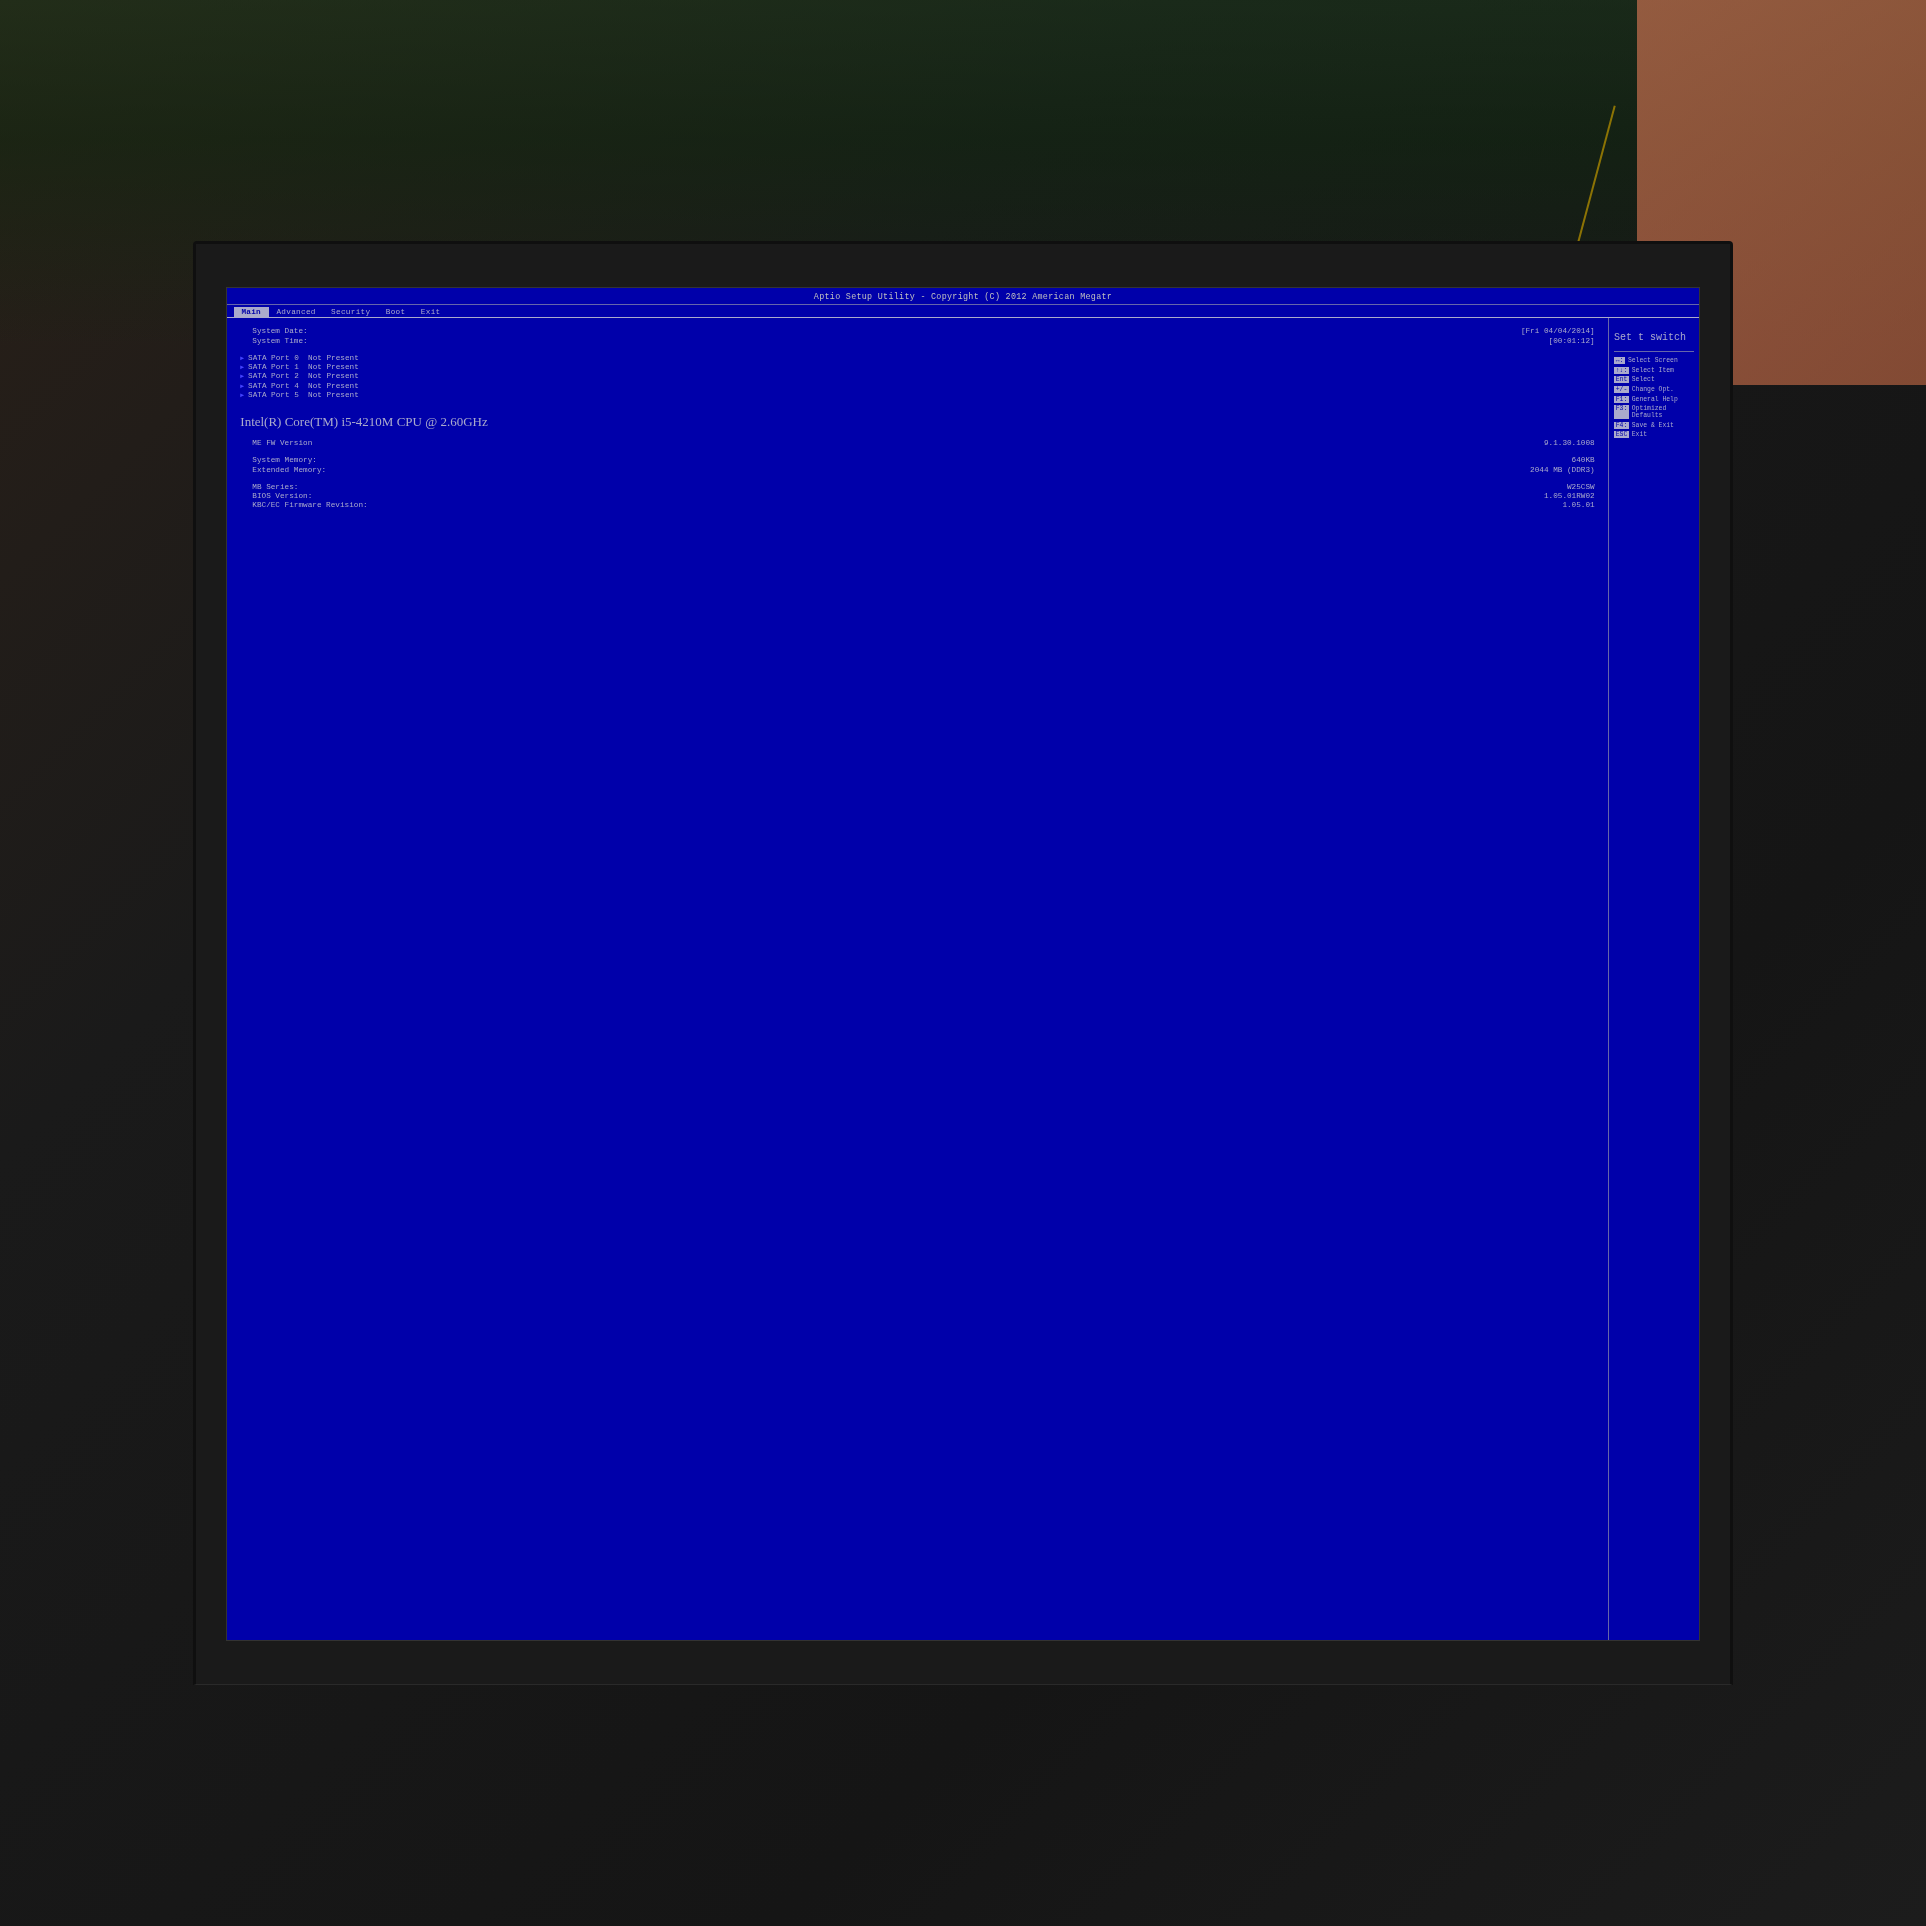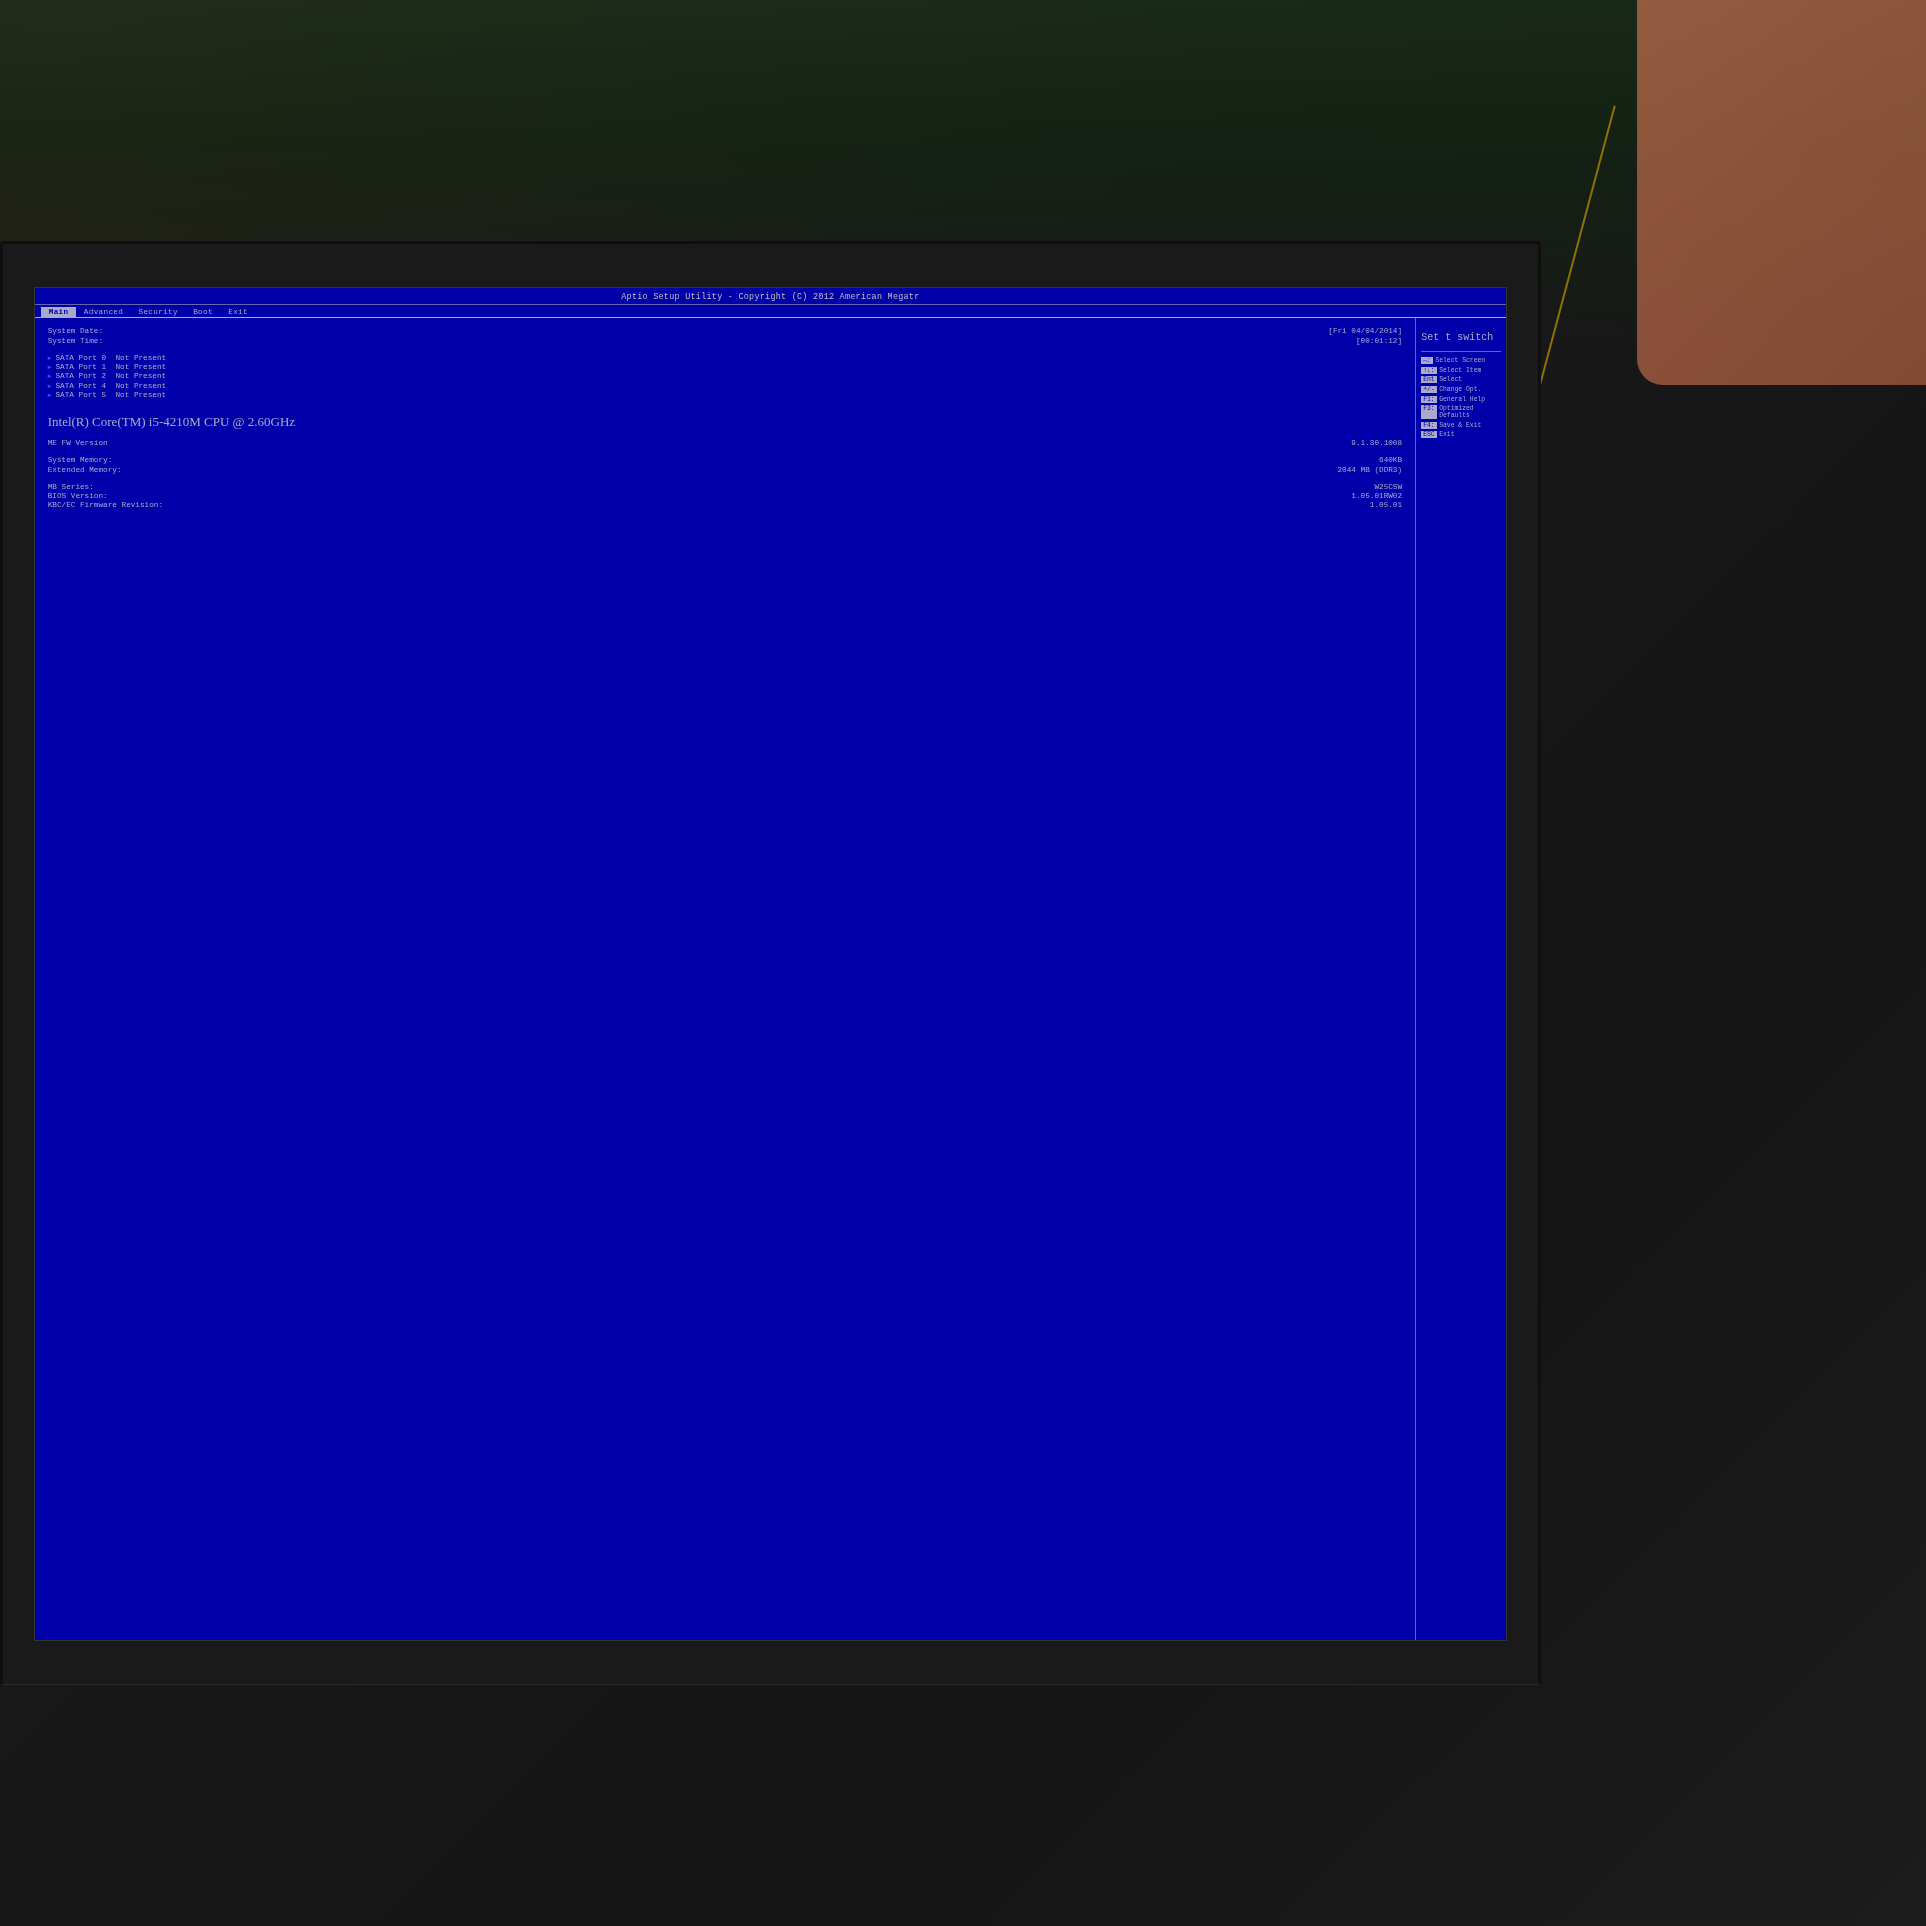--- a/index.html
+++ b/index.html
@@ -83,20 +83,21 @@
       padding: 6.4px 5.2px;
       color: #aaaacc;
       font-size: 7px;
     }
 
     
     .info-row {
       display: flex;
       justify-content: space-between;
       margin-bottom: 1.3px;
+      margin-left: 12px;
     }
 
     .info-label {
       color: #aaaacc;
       white-space: nowrap;
     }
 
     .info-value {
       color: #aaaacc;
     }
@@ -199,21 +200,21 @@
       justify-content: center;
       overflow: hidden;
     }
 
     .content-wrapper {
       position: relative;
       width: 100%;
       height: 100%;
       display: flex;
       align-items: center;
-      justify-content: flex-start;
+      justify-content: center;
     }
 
     .full-screen-bg {
       position: absolute;
       inset: 0;
       background: linear-gradient(135deg, #2a2018 0%, #1a1a1a 30%, #151515 70%, #1c1c1c 100%);
     }
 
     
     .circuit-hint {

